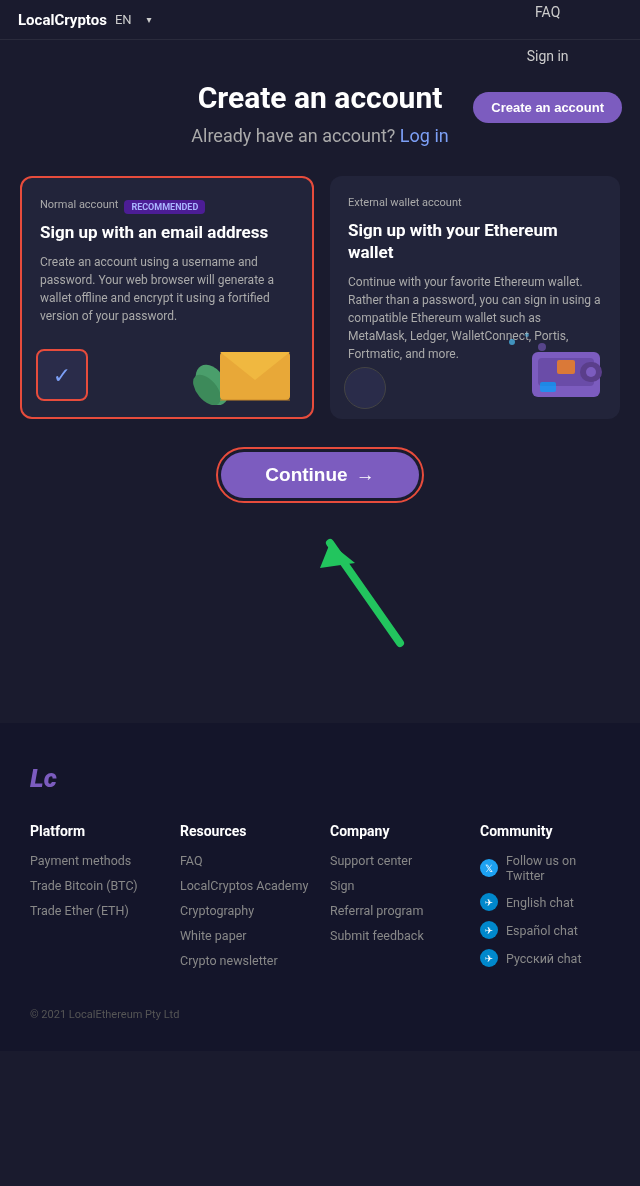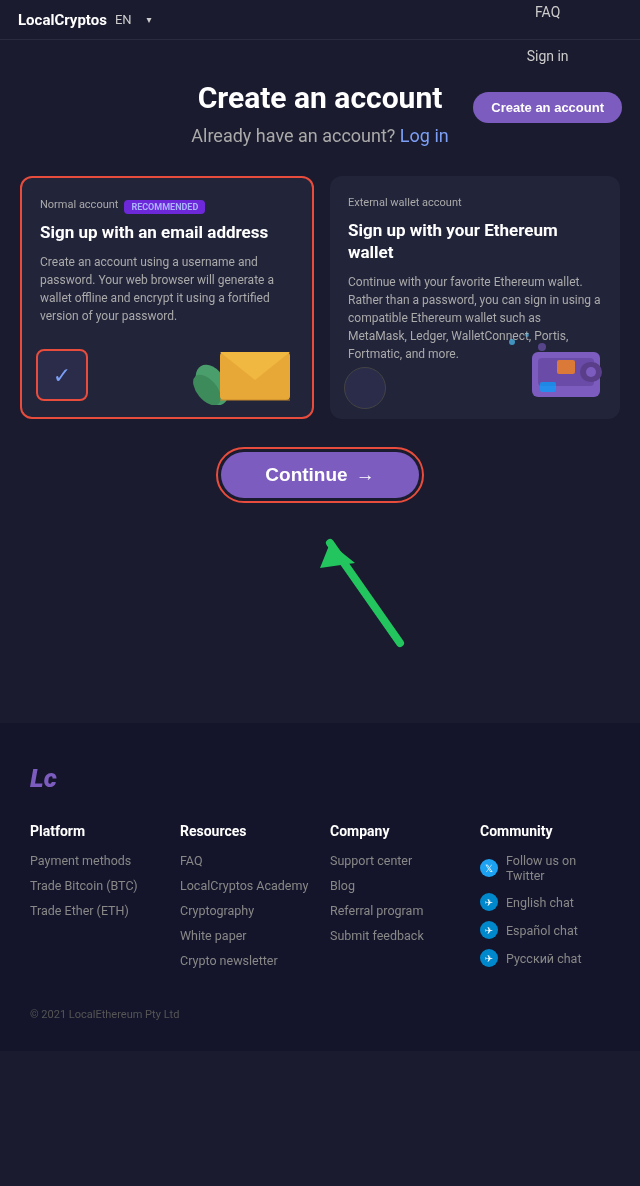--- a/index.html
+++ b/index.html
@@ -108,21 +108,21 @@
       overflow: hidden;
       min-height: 210px;
       position: relative;
     }
     .card-type-label {
       font-size: 11px;
       color: #aaa;
       margin-bottom: 4px;
     }
     .card-badge {
-      background-color: #6d28d9;
+      background-color: #4c1d95;
       color: #aab4ff;
       font-size: 9px;
       font-weight: 700;
       padding: 2px 7px;
       border-radius: 4px;
       text-transform: uppercase;
       margin-left: 6px;
       vertical-align: middle;
     }
     .card-title {
@@ -370,21 +370,21 @@
       <a class="footer-link">FAQ</a>
       <a class="footer-link">LocalCryptos Academy</a>
       <a class="footer-link">Cryptography</a>
       <a class="footer-link">White paper</a>
       <a class="footer-link">Crypto newsletter</a>
     </div>
 
     <div class="footer-col">
       <div class="footer-col-title">Company</div>
       <a class="footer-link">Support center</a>
-      <a class="footer-link">Blog</a>
+      <a class="footer-link">Sign</a>
       <a class="footer-link">Referral program</a>
       <a class="footer-link">Submit feedback</a>
     </div>
 
     <div class="footer-col">
       <div class="footer-col-title">Community</div>
       <div class="footer-community-link">
         <div class="twitter-icon">𝕏</div>
         <span>Follow us on Twitter</span>
       </div>

